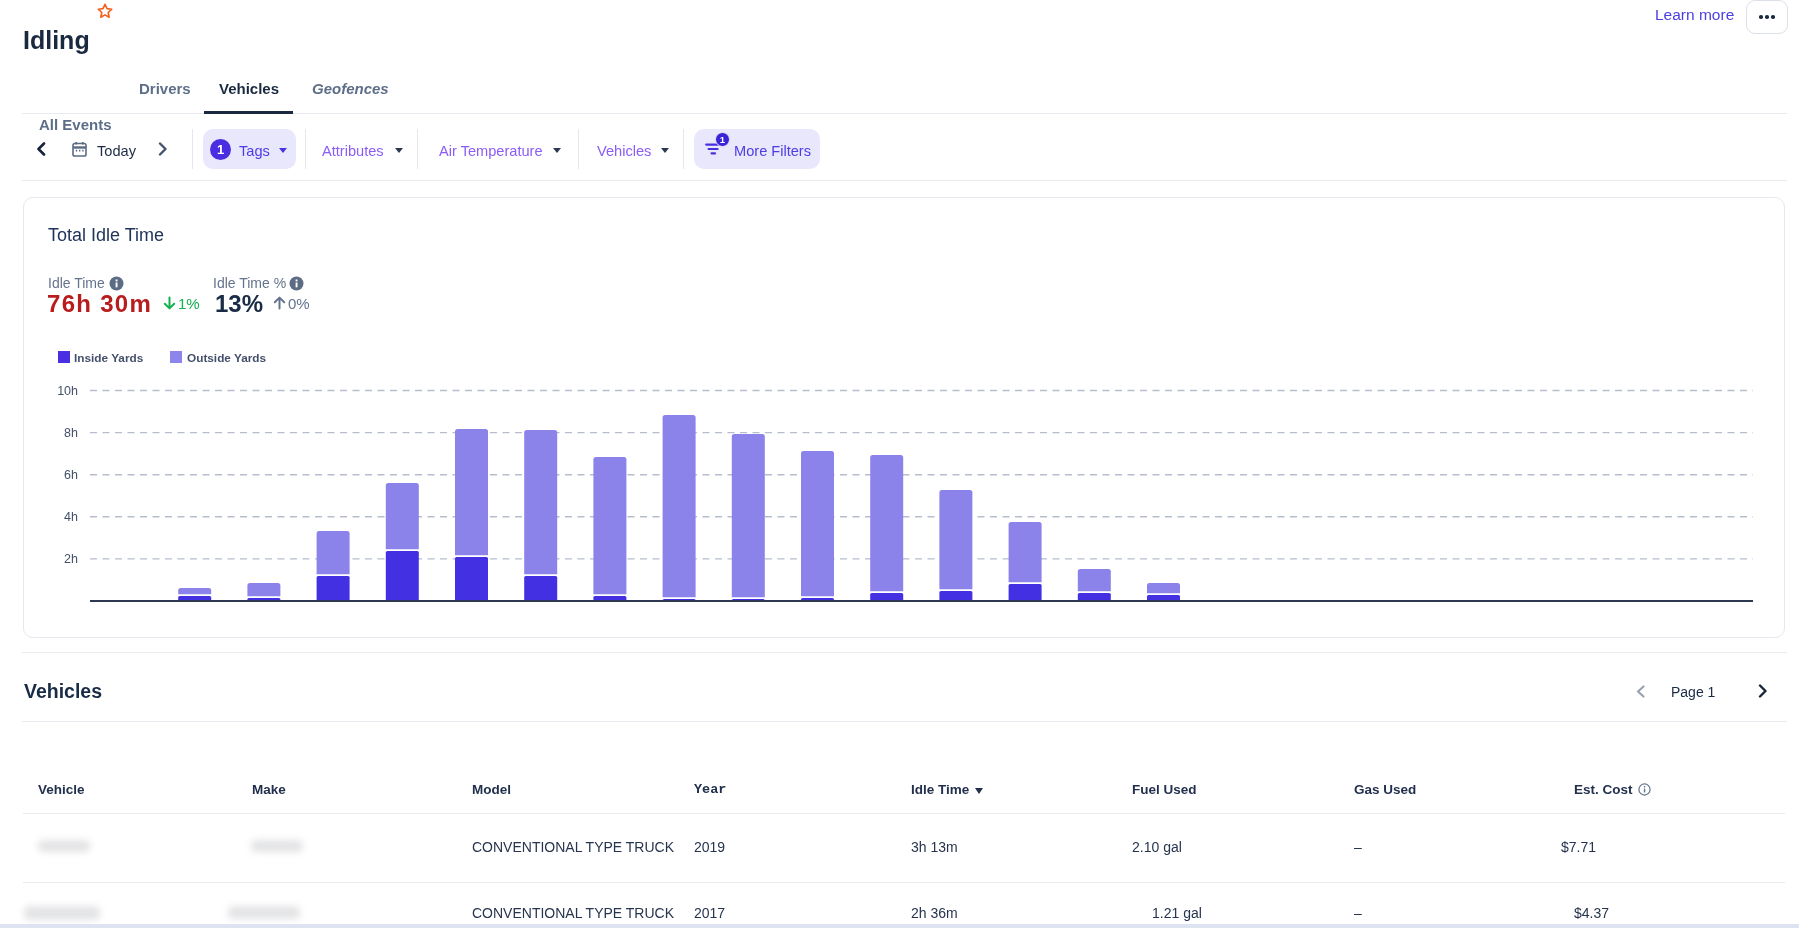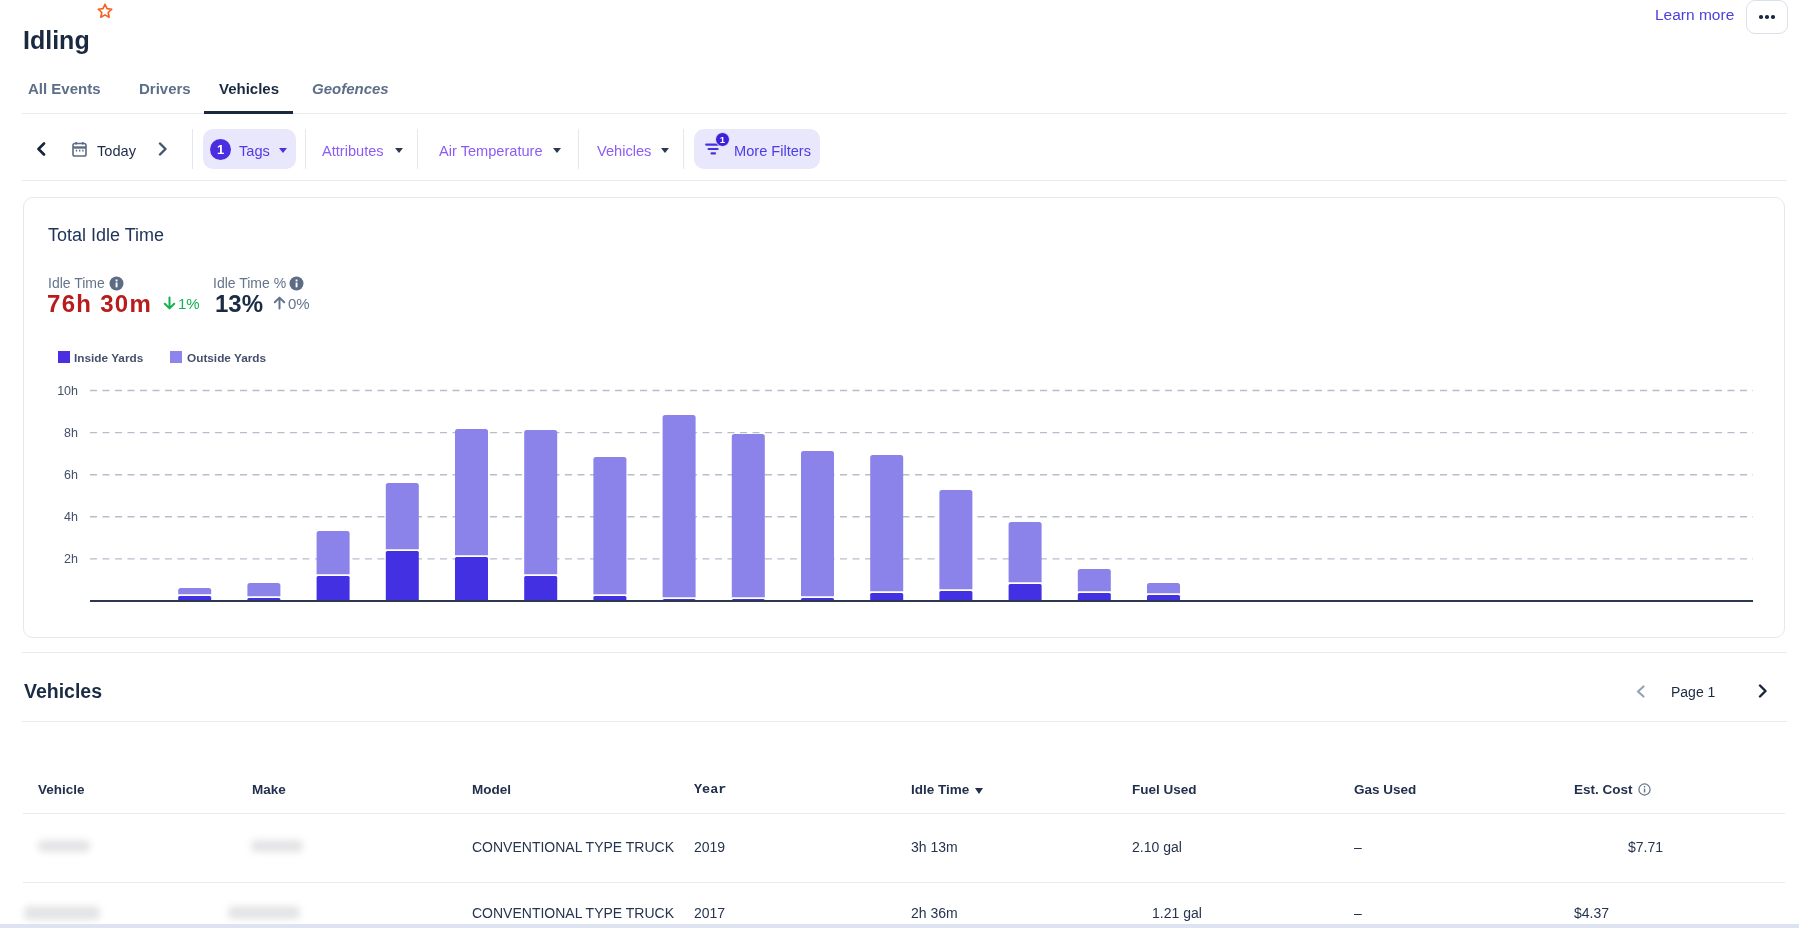--- a/index.html
+++ b/index.html
@@ -25,21 +25,21 @@
     <path d="M12 3l2.7 5.8 6.3.8-4.7 4.4 1.2 6.3-5.5-3.1-5.5 3.1 1.2-6.3L3 9.6l6.3-.8z"></path>
   </svg>
 <div class="abs" style="left:1655px;top:6px;font-size:15.5px;color:#4b3fe0;">Learn more</div>
 <div class="abs" style="left:1746px;top:0px;width:42px;height:34px;border:1px solid #dce0e8;border-radius:9px;display:flex;align-items:center;justify-content:center;gap:2.5px;">
 <span style="width:3.6px;height:3.6px;border-radius:50%;background:#1a2940;"></span>
     <span style="width:3.6px;height:3.6px;border-radius:50%;background:#1a2940;"></span>
     <span style="width:3.6px;height:3.6px;border-radius:50%;background:#1a2940;"></span>
 </div>
 
 <div class="hline" style="left:22px;right:12px;top:113px;"></div>
-<div class="tab" style="left:28px;">All Events</div>
+<div class="tab" style="left:39px;margin-top:36px;">All Events</div>
 <div class="tab" style="left:139px;">Drivers</div>
 <div class="tab" style="left:219px;color:#1a2940;">Vehicles</div>
 <div class="tab" style="left:312px;font-style:italic;">Geofences</div>
 <div class="abs" style="left:204px;top:111px;width:89px;height:3px;background:#1a2940;"></div>
 
 <div class="hline" style="left:22px;right:12px;top:180px;"></div>
 <svg class="abs" style="left:36px;top:142px" width="10" height="14" viewBox="0 0 10 14" fill="none" stroke="#17233c" stroke-width="2.6" stroke-linecap="round" stroke-linejoin="round">
     <path d="M8 1.5L2.5 7l5.5 5.5"></path>
   </svg>
 <svg class="abs" style="left:72px;top:141px" width="15" height="16" viewBox="0 0 15 16" fill="none" stroke="#5c6b83" stroke-width="1.6">
@@ -184,21 +184,21 @@
     </svg></div>
 <div class="hline" style="left:23px;right:14px;top:813px;background:#e9ebf1;"></div>
 
 <div class="blob" style="left:38px;top:840px;width:52px;height:12px;"></div>
 <div class="blob" style="left:251px;top:840px;width:52px;height:12px;"></div>
 <div class="td" style="left:472px;top:839px;">CONVENTIONAL TYPE TRUCK</div>
 <div class="td" style="left:694px;top:839px;">2019</div>
 <div class="td" style="left:911px;top:839px;">3h 13m</div>
 <div class="td" style="left:1132px;top:839px;">2.10 gal</div>
 <div class="td" style="left:1354px;top:839px;">–</div>
-<div class="td" style="left:1628px;top:839px;">$7.71</div>
+<div class="td" style="left:1561px;top:839px;">$7.71</div>
 <div class="hline" style="left:23px;right:14px;top:882px;background:#e9ebf1;"></div>
 
 <div class="blob" style="left:24px;top:906px;width:76px;height:14px;"></div>
 <div class="blob" style="left:228px;top:906px;width:72px;height:13px;"></div>
 <div class="td" style="left:472px;top:905px;">CONVENTIONAL TYPE TRUCK</div>
 <div class="td" style="left:694px;top:905px;">2017</div>
 <div class="td" style="left:911px;top:905px;">2h 36m</div>
 <div class="td" style="left:1132px;top:905px;margin-left:20px;">1.21 gal</div>
 <div class="td" style="left:1354px;top:905px;">–</div>
 <div class="td" style="left:1574px;top:905px;">$4.37</div>

